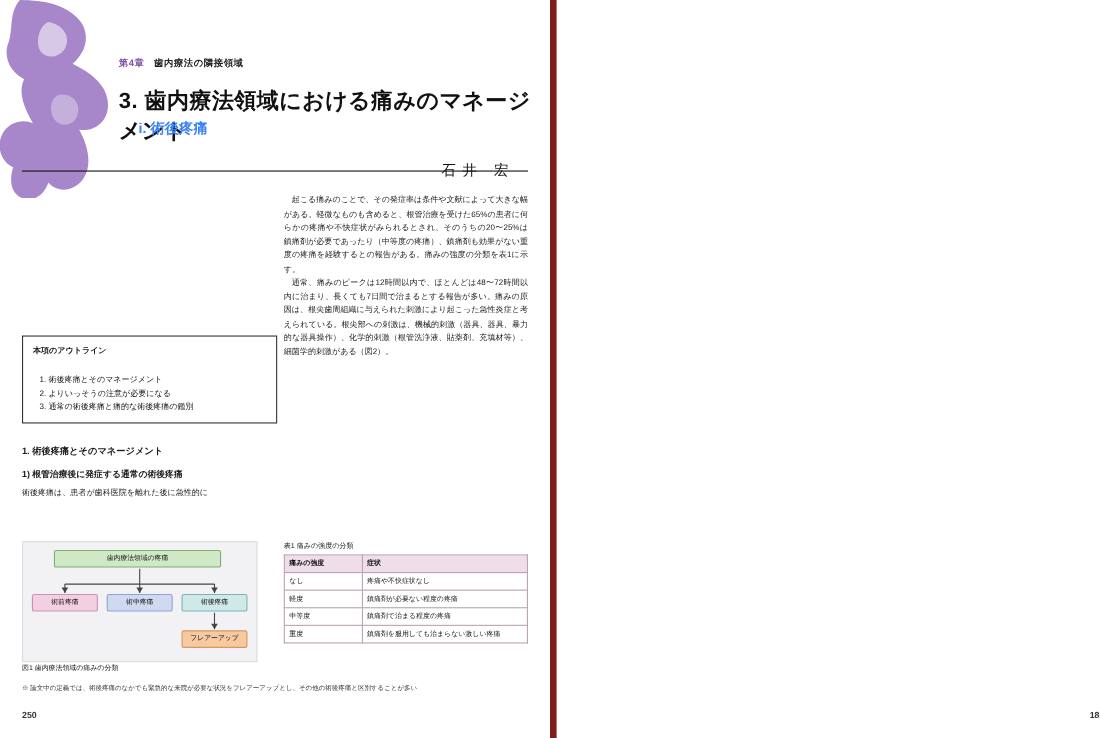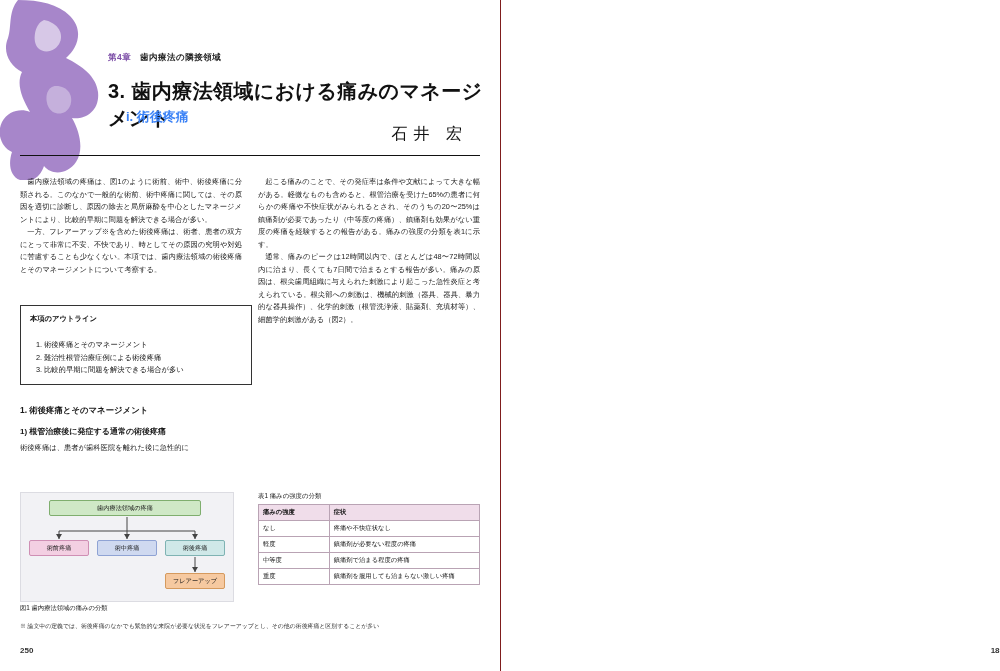--- a/index.html
+++ b/index.html
@@ -4,34 +4,34 @@
 <style>
   html,body{margin:0;padding:0;}
   body{
     width:1000px;height:671px;overflow:hidden;
     background:#ffffff;
     font-family:"Liberation Sans", sans-serif;
     color:#111;
   }
   .spread{position:relative;width:1000px;height:671px;box-sizing:border-box;}
   .page{position:absolute;top:0;bottom:0;}
-  .page.left{left:0;width:500px;border-right:1px solid #7f1d1d;}
+  .page.left{left:0;width:500px;border-right:6px solid #7f1d1d;}
   .page.right{left:524px;width:500px;}
 
   
   .blob{position:absolute;left:0;top:0;width:120px;height:180px;overflow:hidden;}
   .blob svg{display:block;}
 
   
   .chapline{position:absolute;left:108px;top:52px;font-size:8.5px;letter-spacing:.5px;}
   .chapline .cnum{color:#7d4fa8;font-weight:bold;margin-right:6px;}
   .chapline .ctitle{color:#222;font-weight:bold;}
   .title{position:absolute;left:108px;top:78px;font-size:20px;font-weight:bold;letter-spacing:.4px;color:#111;}
   .subtitle{position:absolute;left:126px;top:108px;font-size:13px;font-weight:bold;color:#3b82f6;}
-  .author{position:absolute;right:32px;top:124px;font-size:16px;letter-spacing:6px;color:#111;}
+  .author{position:absolute;right:32px;top:146px;font-size:13px;letter-spacing:6px;color:#111;}
   .rule{position:absolute;left:20px;right:20px;top:155px;border-top:1px solid #111;}
 
   
   .col{position:absolute;font-size:7.3px;line-height:1.72;text-align:justify;color:#1a1a1a;}
   .col p{margin:0 0 0 0;text-indent:1em;}
   .col p.noind{text-indent:0;}
   .lc1{left:20px;top:176px;width:222px;}
   .lc2{left:258px;top:176px;width:222px;}
 
   
@@ -91,31 +91,27 @@
     <div class="chapline">
       <span class="cnum">第4章</span>
       <span class="ctitle">歯内療法の隣接領域</span>
     </div>
 
     <div class="title">3. 歯内療法領域における痛みのマネージメント</div>
     <div class="subtitle">i. 術後疼痛</div>
     <div class="author">石井 宏</div>
     <div class="rule"></div>
 
-    <div class="col lc1">
-      <p>歯内療法領域の疼痛は、図1のように術前、術中、術後疼痛に分類される。このなかで一般的な術前、術中疼痛に関しては、その原因を適切に診断し、原因の除去と局所麻酔を中心としたマネージメントにより、比較的早期に問題を解決できる場合が多い。</p>
-      <p>一方、フレアーアップ※を含めた術後疼痛は、術者、患者の双方にとって非常に不安、不快であり、時としてその原因の究明や対処に苦慮することも少なくない。本項では、歯内療法領域の術後疼痛とそのマネージメントについて考察する。</p>
-    </div>
 
     <div class="outline">
       <div class="oh">本項のアウトライン</div>
       <ol>
         <li>術後疼痛とそのマネージメント</li>
-        <li>難治性根管治療症例による術後疼痛</li>
-        <li>比較的早期に問題を解決できる場合が多い</li>
+        <li>よりいっそうの注意が必要になる</li>
+        <li>通常の術後疼痛と痛的な術後疼痛の鑑別</li>
       </ol>
     </div>
 
     <div class="col" style="left:20px;top:394px;width:212px;">
       <div class="h2">1. 術後疼痛とそのマネージメント</div>
       <div class="h3">1) 根管治療後に発症する通常の術後疼痛</div>
       <p class="noind">術後疼痛は、患者が歯科医院を離れた後に急性的に</p>
     </div>
 
     <div class="col lc2">

